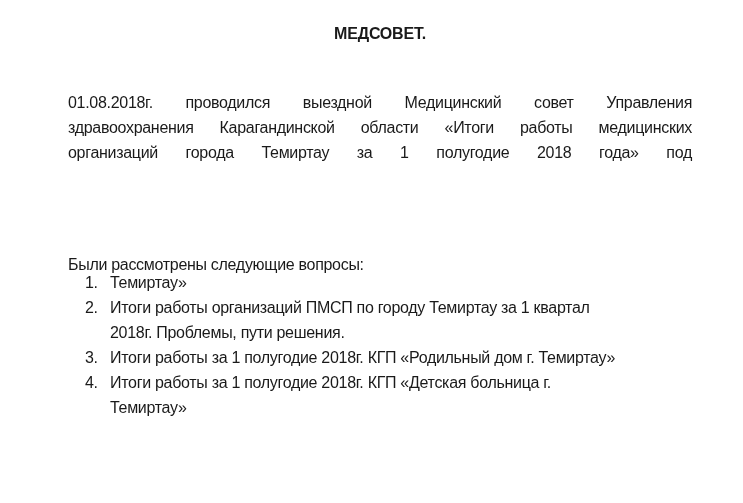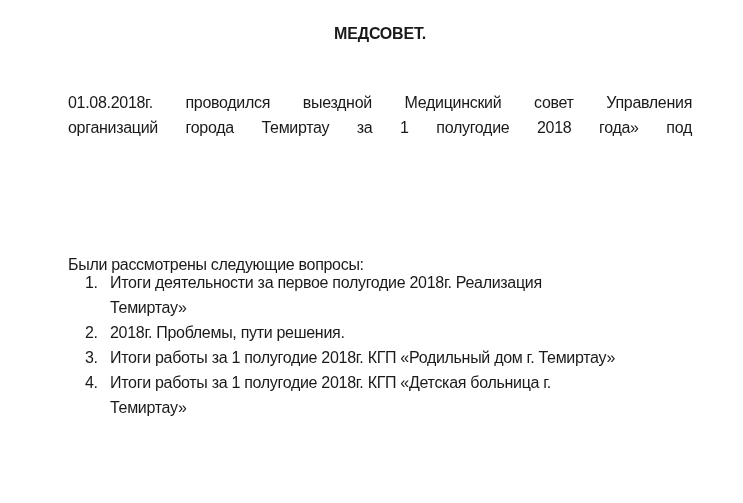--- a/index.html
+++ b/index.html
@@ -75,38 +75,39 @@
 </style>
 </head>
 <body>
 
 <div class="page">
 
   <div class="doc-title">МЕДСОВЕТ.</div>
 
   <div class="paragraph">
     <div class="pline just">01.08.2018г. проводился выездной Медицинский совет Управления</div>
+    <div class="pline just">здравоохранения Карагандинской области «Итоги работы медицинских</div>
     <div class="pline just">организаций города Темиртау за 1 полугодие 2018 года» под</div>
   </div>
 
   <div class="questions-heading">Были рассмотрены следующие вопросы:</div>
 
   <div class="questions-list">
 
     <div class="list-item">
       <span class="num">1.</span>
       <div class="item-lines">
-        <span class="iline">Итоги деятельности за первое полугодие 2018г. Реализация</span>
         <span class="iline">Темиртау»</span>
       </div>
     </div>
 
     <div class="list-item">
       <span class="num">2.</span>
       <div class="item-lines">
+        <span class="iline">Итоги работы организаций ПМСП по городу Темиртау за 1 квартал</span>
         <span class="iline">2018г. Проблемы, пути решения.</span>
       </div>
     </div>
 
     <div class="list-item">
       <span class="num">3.</span>
       <div class="item-lines">
         <span class="iline">Итоги работы за 1 полугодие 2018г. КГП «Родильный дом г. Темиртау»</span>
       </div>
     </div>

